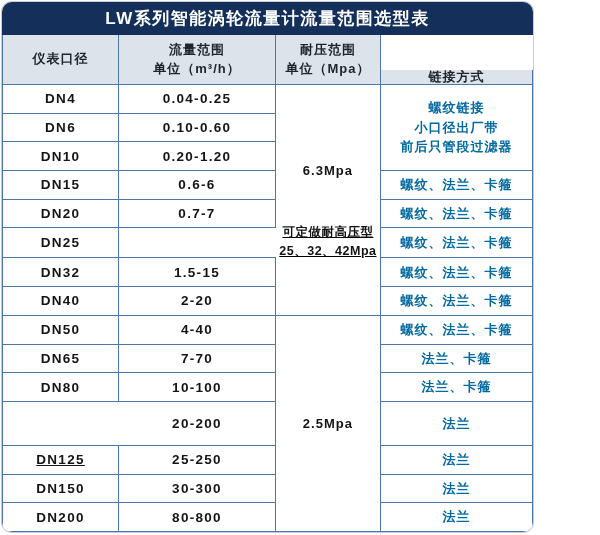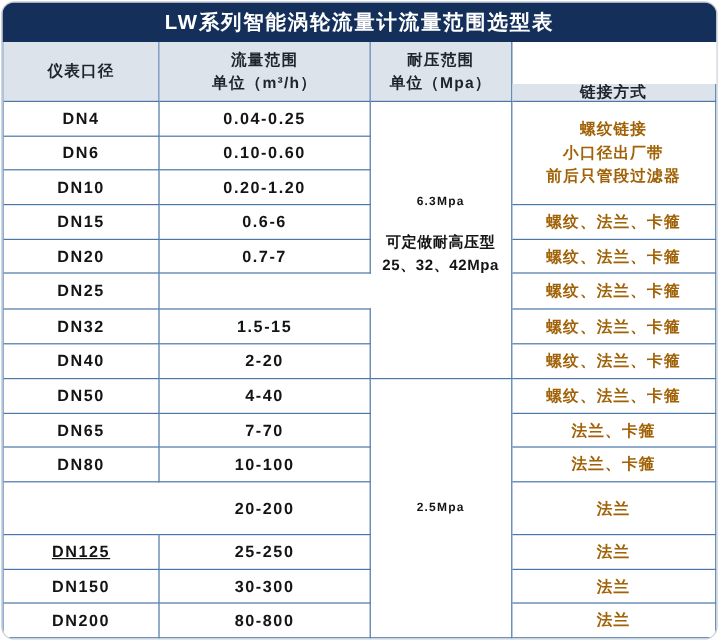--- a/index.html
+++ b/index.html
@@ -4,21 +4,21 @@
 <style>
   * { box-sizing: border-box; margin: 0; padding: 0; }
   html, body { background: #ffffff; }
   body {
     width: 600px; height: 535px;
     font-family: "Liberation Sans", "DejaVu Sans", sans-serif;
     position: relative;
   }
   .card {
     position: absolute; left: 2px; top: 2px;
-    width: 595px; height: 530px;
+    width: 531px; height: 530px;
     border-radius: 10px; overflow: hidden;
     box-shadow: 0 0 0 1px #c6ccd4;
     background: #ffffff;
   }
   .title-bar {
     height: 33px; background: #132f5a; color: #ffffff;
     display: flex; align-items: center; justify-content: center;
     font-size: 17px; font-weight: bold; letter-spacing: 1.5px;
   }
   .grid {
@@ -38,27 +38,27 @@
   .hdr {
     background: #dce3ea; color: #1d242b;
     font-weight: bold; font-size: 13px; line-height: 1.45;
     letter-spacing: 1px;
   }
   .num {
     color: #141414; font-weight: bold; font-size: 13.5px;
     letter-spacing: 1.3px;
   }
   .cn {
-    color: #a16207; font-weight: bold; font-size: 13px;
+    color: #0369a1; font-weight: bold; font-size: 13px;
     letter-spacing: 1px; line-height: 1.5;
   }
   .pressure-a { justify-content: flex-start; padding-top: 78px; }
-  .pmain { font-size: 10px; font-weight: bold; letter-spacing: 1px; color: #141414; }
+  .pmain { font-size: 13px; font-weight: bold; letter-spacing: 1px; color: #141414; }
   .pnote { font-size: 12.5px; font-weight: bold; line-height: 1.5; letter-spacing: 0.5px; color: #141414; }
-  .pressure-a .pnote-block { margin-top: 19px; }
+  .pressure-a .pnote-block { margin-top: 45px; text-decoration: underline; }
 </style>
 </head>
 <body>
 
 <div class="card">
   <div class="title-bar">LW系列智能涡轮流量计流量范围选型表</div>
   <div class="grid" id="grid">
       <div class="cell hdr" style="grid-area: 1 / 1 / span 1;">
         <div>仪表口径</div>
       </div>

